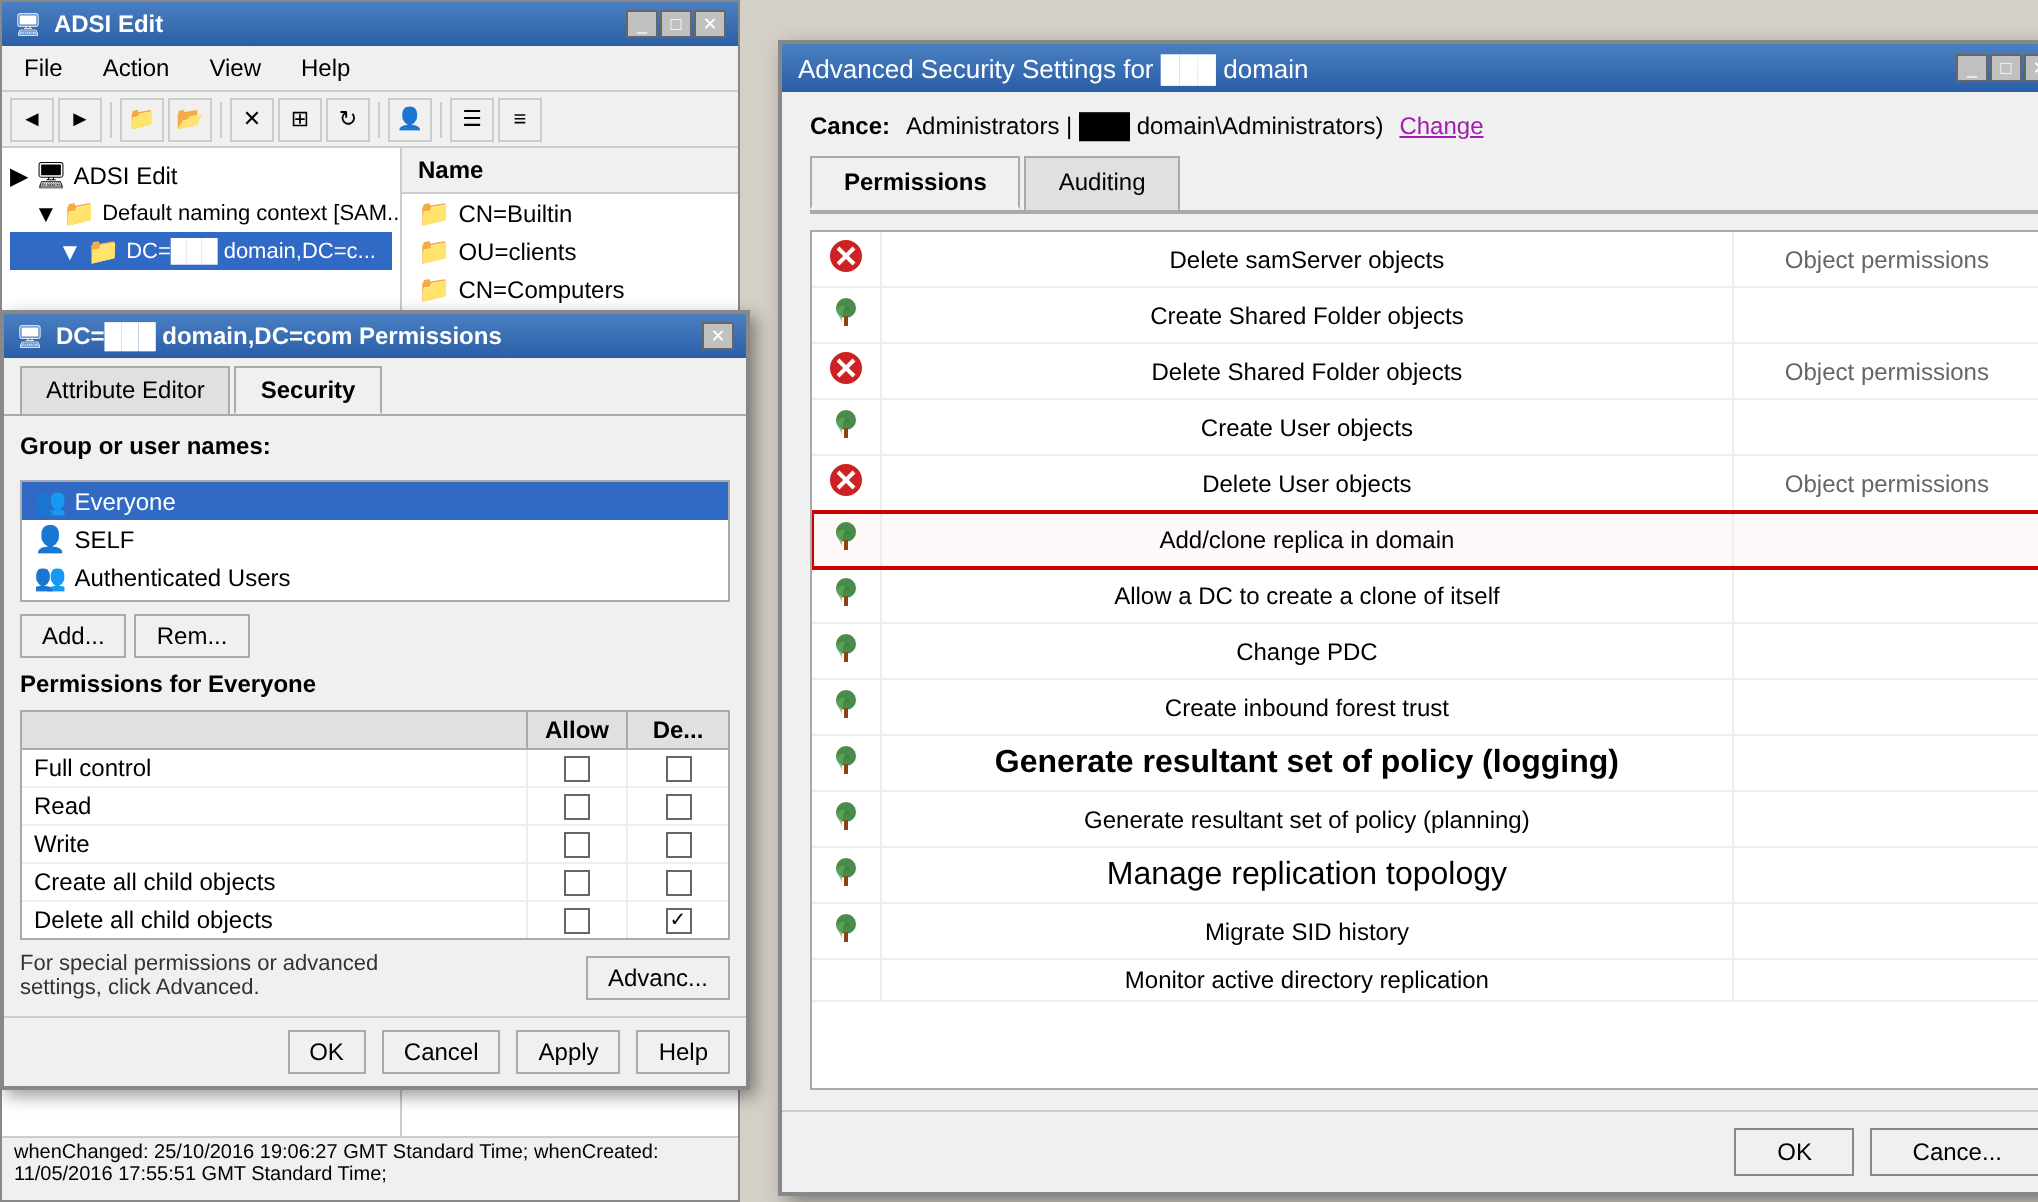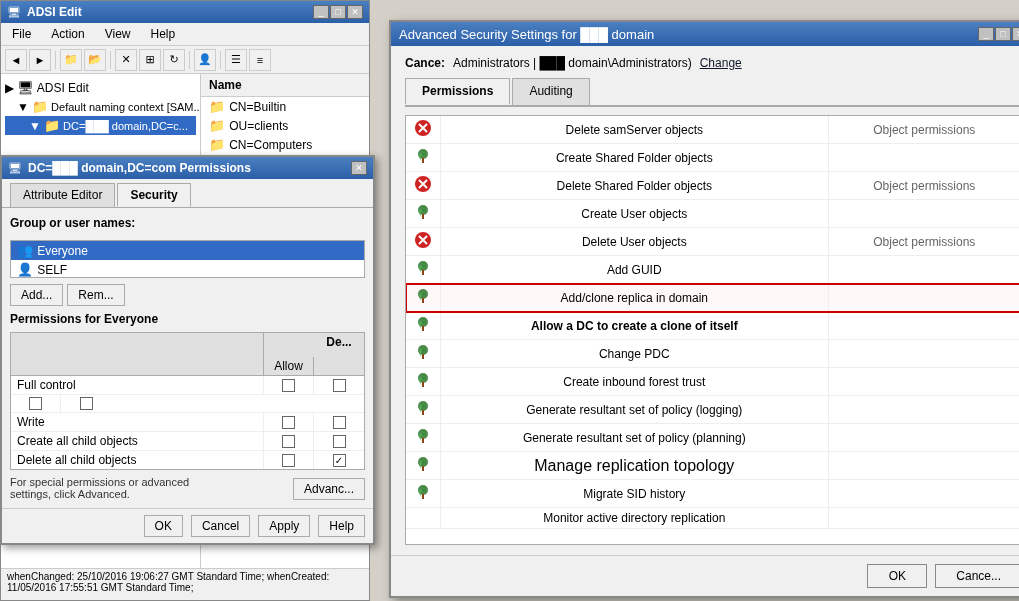--- a/index.html
+++ b/index.html
@@ -46,21 +46,21 @@
     .props-body { flex: 1; padding: 8px; overflow: auto; display: flex; flex-direction: column; gap: 6px; }
     .props-section-label { font-size: 12px; font-weight: bold; margin-bottom: 4px; }
     .group-list { border: 1px solid #aaa; background: white; height: 100px; overflow: auto; }
     .group-item { padding: 2px 6px; font-size: 12px; display: flex; align-items: center; gap: 4px; cursor: pointer; }
     .group-item.selected { background: #316ac5; color: white; }
     .props-buttons { display: flex; gap: 4px; }
     .small-btn { padding: 3px 10px; border: 1px solid #aaa; background: #f0f0f0; cursor: pointer; font-size: 12px; }
     .permissions-table { border: 1px solid #aaa; background: white; }
     .perm-header { display: flex; background: #e0e0e0; border-bottom: 1px solid #aaa; }
     .perm-col1 { flex: 1; padding: 2px 6px; font-size: 12px; font-weight: bold; border-right: 1px solid #aaa; }
-    .perm-col2 { width: 50px; padding: 2px 6px; font-size: 12px; font-weight: normal; border-right: 1px solid #aaa; text-align: center; margin-top: 24px; }
+    .perm-col2 { width: 50px; padding: 2px 6px; font-size: 12px; font-weight: bold; border-right: 1px solid #aaa; text-align: center; }
     .perm-col3 { width: 50px; padding: 2px 6px; font-size: 12px; font-weight: bold; text-align: center; }
     .perm-row { display: flex; border-bottom: 1px solid #eee; }
     .perm-row:last-child { border-bottom: none; }
     .perm-name { flex: 1; padding: 2px 6px; font-size: 12px; border-right: 1px solid #eee; }
     .perm-check { width: 50px; padding: 2px 6px; display: flex; align-items: center; justify-content: center; border-right: 1px solid #eee; }
     .perm-check2 { width: 50px; padding: 2px 6px; display: flex; align-items: center; justify-content: center; }
     .checkbox { width: 13px; height: 13px; border: 1px solid #666; background: white; display: flex; align-items: center; justify-content: center; }
     .checkbox.checked::after { content: '✓'; font-size: 10px; color: #000; }
     .bottom-buttons { display: flex; gap: 8px; justify-content: flex-end; padding: 6px 8px; border-top: 1px solid #ccc; }
 
@@ -71,21 +71,21 @@
       display: flex; flex-direction: column;
     }
     .adv-title {
       background: linear-gradient(to bottom, #4a7fc1, #2a5fa8);
       color: white; padding: 3px 8px; display: flex; align-items: center; justify-content: space-between; height: 24px;
     }
     .adv-title-text { font-size: 13px; }
     .adv-body { flex: 1; padding: 10px 14px; display: flex; flex-direction: column; gap: 8px; overflow: hidden; }
     .owner-row { display: flex; align-items: center; gap: 8px; font-size: 12px; }
     .owner-label { font-weight: bold; }
-    .owner-link { color: #0f172a; text-decoration: underline; cursor: pointer; }
+    .owner-link { color: #a21caf; text-decoration: underline; cursor: pointer; }
     .adv-tabs { display: flex; border-bottom: 2px solid #aaa; background: #f0f0f0; gap: 0; }
     .adv-tab { padding: 5px 16px; border: 1px solid #aaa; border-bottom: none; background: #e0e0e0; cursor: pointer; font-size: 12px; margin-right: 2px; }
     .adv-tab.active { background: #f0f0f0; border-bottom: 2px solid #f0f0f0; font-weight: bold; }
     .adv-table-container { flex: 1; overflow: auto; border: 1px solid #aaa; background: white; text-align: center; }
     .adv-table { width: 100%; border-collapse: collapse; }
     .adv-table tbody tr { border-bottom: 1px solid #eee; }
     .adv-table tbody td { padding: 3px 8px; font-size: 12px; vertical-align: middle; border-right: 1px solid #eee; }
     .icon-cell { width: 32px; text-align: center; }
     .adv-bottom { display: flex; justify-content: flex-end; gap: 8px; padding: 8px 14px; border-top: 1px solid #ccc; }
     .adv-btn { padding: 4px 20px; border: 1px solid #888; background: #f0f0f0; cursor: pointer; font-size: 12px; min-width: 60px; }
@@ -225,20 +225,21 @@
       <div class="perm-row">
         <div class="perm-name">Full control</div>
         <div class="perm-check">
             <div class="checkbox"></div>
           </div>
         <div class="perm-check2">
             <div class="checkbox"></div>
           </div>
       </div>
       <div class="perm-row">
+        <div class="perm-name">Read</div>
         <div class="perm-check">
             <div class="checkbox"></div>
           </div>
         <div class="perm-check2">
             <div class="checkbox"></div>
           </div>
       </div>
       <div class="perm-row">
         <div class="perm-name">Write</div>
         <div class="perm-check">
@@ -344,51 +345,40 @@
               <td style="font-size: 12px; padding: 3px 8px; color: rgb(102, 102, 102);"></td>
             </tr>
             <tr>
               <td class="icon-cell"><span><svg width="18" height="18" viewBox="0 0 18 18">
                     <circle cx="9" cy="9" r="8" fill="#cc2222"></circle>
                     <path d="M5 5 L9 9 L13 5 M5 13 L9 9 L13 13" stroke="white" stroke-width="2" fill="none"></path>
                   </svg></span></td>
               <td style="font-size: 12px; padding: 3px 8px;">Delete User objects</td>
               <td style="font-size: 12px; padding: 3px 8px; color: rgb(102, 102, 102);">Object permissions</td>
             </tr>
-            <tr>
-              <td class="icon-cell"><span><svg width="18" height="18" viewBox="0 0 18 18">
-                    <circle cx="9" cy="7" r="5" fill="#4a8a4a"></circle>
-                    <path d="M6 7 Q9 3 12 7 Q9 4 9 13" fill="#4a8a4a"></path>
-                    <path d="M7 8 Q9 5 11 8" fill="#228822"></path>
-                    <rect x="8" y="11" width="2" height="5" fill="#8B4513"></rect>
-                    <path d="M4 8 Q7 4 10 8 Q7 5 7 14" fill="#5aaa5a" opacity="0.7"></path>
-                  </svg></span></td>
-              <td style="font-size: 12px; padding: 3px 8px;">Add GUID</td>
-              <td style="font-size: 12px; padding: 3px 8px; color: rgb(102, 102, 102);"></td>
-            </tr>
             <tr style="outline: rgb(204, 0, 0) solid 2px; outline-offset: -1px; background: rgb(255, 248, 248);">
               <td class="icon-cell"><span><svg width="18" height="18" viewBox="0 0 18 18">
                     <circle cx="9" cy="7" r="5" fill="#4a8a4a"></circle>
                     <path d="M6 7 Q9 3 12 7 Q9 4 9 13" fill="#4a8a4a"></path>
                     <path d="M7 8 Q9 5 11 8" fill="#228822"></path>
                     <rect x="8" y="11" width="2" height="5" fill="#8B4513"></rect>
                     <path d="M4 8 Q7 4 10 8 Q7 5 7 14" fill="#5aaa5a" opacity="0.7"></path>
                   </svg></span></td>
               <td style="font-size: 12px; padding: 3px 8px;">Add/clone replica in domain</td>
               <td style="font-size: 12px; padding: 3px 8px; color: rgb(102, 102, 102);"></td>
             </tr>
             <tr>
               <td class="icon-cell"><span><svg width="18" height="18" viewBox="0 0 18 18">
                     <circle cx="9" cy="7" r="5" fill="#4a8a4a"></circle>
                     <path d="M6 7 Q9 3 12 7 Q9 4 9 13" fill="#4a8a4a"></path>
                     <path d="M7 8 Q9 5 11 8" fill="#228822"></path>
                     <rect x="8" y="11" width="2" height="5" fill="#8B4513"></rect>
                     <path d="M4 8 Q7 4 10 8 Q7 5 7 14" fill="#5aaa5a" opacity="0.7"></path>
                   </svg></span></td>
-              <td style="font-size: 12px; padding: 3px 8px; font-weight: bold;">Allow a DC to create a clone of itself</td>
+              <td style="font-size: 12px; padding: 3px 8px;">Allow a DC to create a clone of itself</td>
               <td style="font-size: 12px; padding: 3px 8px; color: rgb(102, 102, 102);"></td>
             </tr>
             <tr>
               <td class="icon-cell"><span><svg width="18" height="18" viewBox="0 0 18 18">
                     <circle cx="9" cy="7" r="5" fill="#4a8a4a"></circle>
                     <path d="M6 7 Q9 3 12 7 Q9 4 9 13" fill="#4a8a4a"></path>
                     <path d="M7 8 Q9 5 11 8" fill="#228822"></path>
                     <rect x="8" y="11" width="2" height="5" fill="#8B4513"></rect>
                     <path d="M4 8 Q7 4 10 8 Q7 5 7 14" fill="#5aaa5a" opacity="0.7"></path>
                   </svg></span></td>
@@ -407,21 +397,21 @@
               <td style="font-size: 12px; padding: 3px 8px; color: rgb(102, 102, 102);"></td>
             </tr>
             <tr>
               <td class="icon-cell"><span><svg width="18" height="18" viewBox="0 0 18 18">
                     <circle cx="9" cy="7" r="5" fill="#4a8a4a"></circle>
                     <path d="M6 7 Q9 3 12 7 Q9 4 9 13" fill="#4a8a4a"></path>
                     <path d="M7 8 Q9 5 11 8" fill="#228822"></path>
                     <rect x="8" y="11" width="2" height="5" fill="#8B4513"></rect>
                     <path d="M4 8 Q7 4 10 8 Q7 5 7 14" fill="#5aaa5a" opacity="0.7"></path>
                   </svg></span></td>
-              <td style="font-size: 12px; padding: 3px 8px;">Generate resultant set of policy (logging)</td>
+              <td style="font-size: 16px; padding: 3px 8px; font-weight: bold;">Generate resultant set of policy (logging)</td>
               <td style="font-size: 12px; padding: 3px 8px; color: rgb(102, 102, 102);"></td>
             </tr>
             <tr>
               <td class="icon-cell"><span><svg width="18" height="18" viewBox="0 0 18 18">
                     <circle cx="9" cy="7" r="5" fill="#4a8a4a"></circle>
                     <path d="M6 7 Q9 3 12 7 Q9 4 9 13" fill="#4a8a4a"></path>
                     <path d="M7 8 Q9 5 11 8" fill="#228822"></path>
                     <rect x="8" y="11" width="2" height="5" fill="#8B4513"></rect>
                     <path d="M4 8 Q7 4 10 8 Q7 5 7 14" fill="#5aaa5a" opacity="0.7"></path>
                   </svg></span></td>

